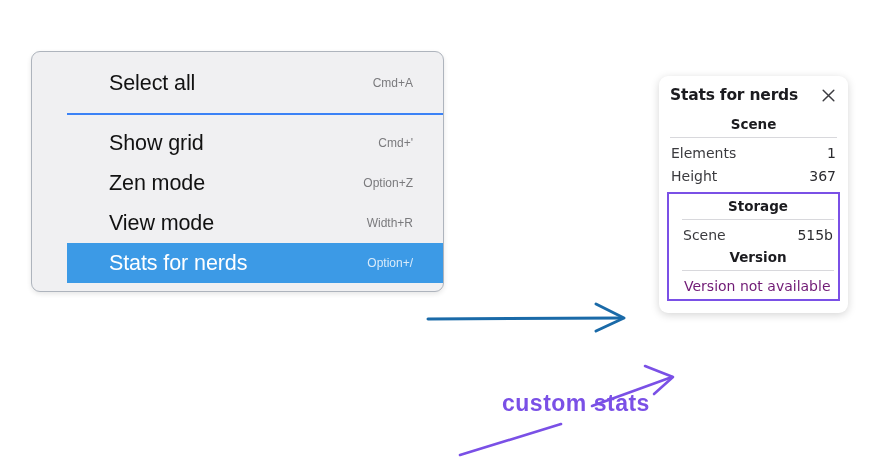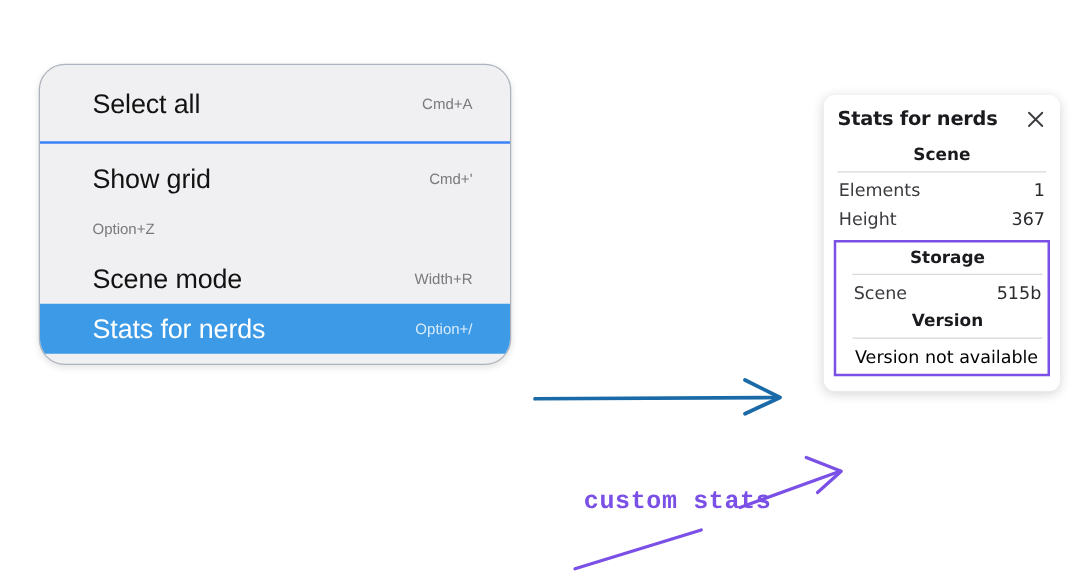--- a/index.html
+++ b/index.html
@@ -16,23 +16,24 @@
   }
 
   
   #context-menu {
     position: absolute;
     left: 31px;
     top: 51px;
     width: 376px;
     background: #f0f0f2;
     border: 1px solid #aeb4bd;
-    border-radius: 21px;
+    border-radius: 9px;
     box-shadow: 0 2px 5px rgba(0,0,0,0.10);
     overflow: hidden;
+    padding-left: 35px;
   }
   .menu-group {
     padding: 8px 0 8px 0;
   }
   .menu-group.group-top {
     padding: 11px 0 10px 0;
   }
   .menu-group + .menu-group {
     border-top: 2px solid #3b82f6;
   }
@@ -111,43 +112,43 @@
     justify-content: space-between;
     align-items: baseline;
     font-size: 14px;
     color: #3a3a3e;
     padding: 3.5px 1px;
     text-align: center;
   }
   .stat-row .sr-value { color: #2c2c30; }
   .version-text {
     font-size: 14px;
-    color: #000000;
+    color: #701a75;
     padding: 4px 2px 2px 2px;
   }
   
   #custom-stats-box {
     border: 2px solid #7a50e6;
     margin: 5px -3px 0 -3px;
     padding: 1px 4px 3px 13px;
   }
 
   
   #annotations {
     position: absolute;
     left: 0; top: 0;
     width: 873px; height: 461px;
     pointer-events: none;
   }
   .handwritten-label {
     position: absolute;
-    left: 467px;
+    left: 502px;
     top: 390px;
-    font-family: Liberation Mono, monospace;
-    font-size: 20px;
+    font-family: Liberation Sans, sans-serif;
+    font-size: 23px;
     font-weight: bold;
     color: #7a50e6;
     letter-spacing: 0.5px;
     white-space: nowrap;
   }
 </style>
 </head>
 <body>
 
 <div id="context-menu">
@@ -158,24 +159,25 @@
       <span class="mi-shortcut">Cmd+A</span>
     </div>
   </div>
 
   <div class="menu-group">
     <div class="menu-item">
       <span class="mi-label">Show grid</span>
       <span class="mi-shortcut">Cmd+'</span>
     </div>
     <div class="menu-item">
+      <span class="mi-label">Zen mode</span>
       <span class="mi-shortcut">Option+Z</span>
     </div>
     <div class="menu-item">
-      <span class="mi-label">Scene mode</span>
+      <span class="mi-label">View mode</span>
       <span class="mi-shortcut">Width+R</span>
     </div>
     <div class="menu-item selected">
       <span class="mi-label">Stats for nerds</span>
       <span class="mi-shortcut">Option+/</span>
     </div>
   </div>
 
 </div>
 

